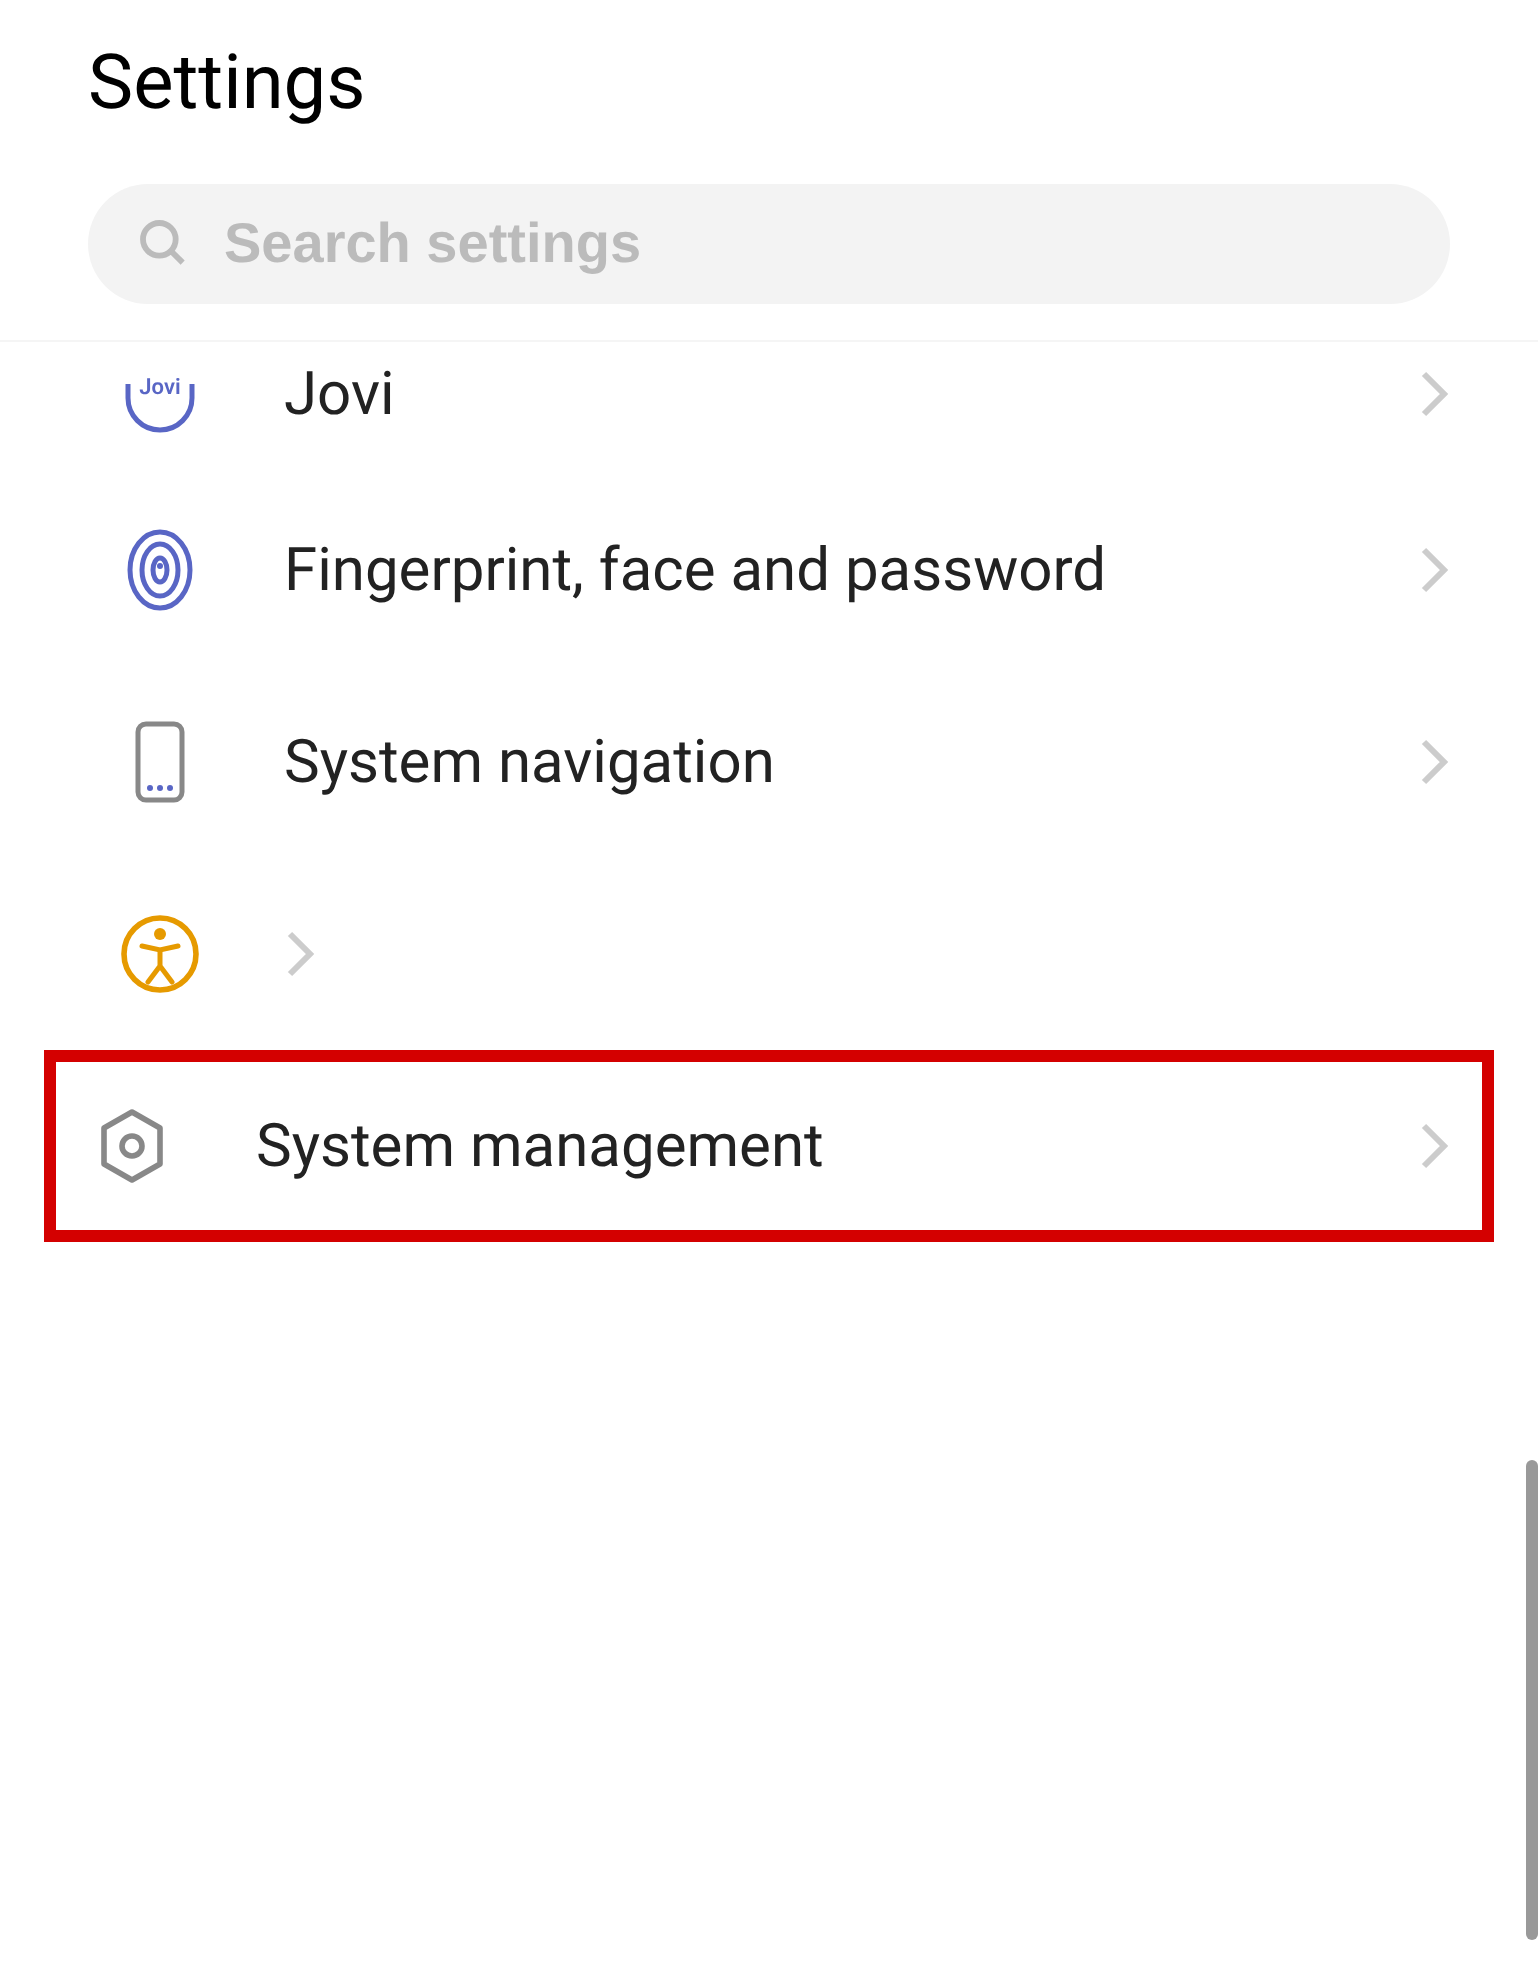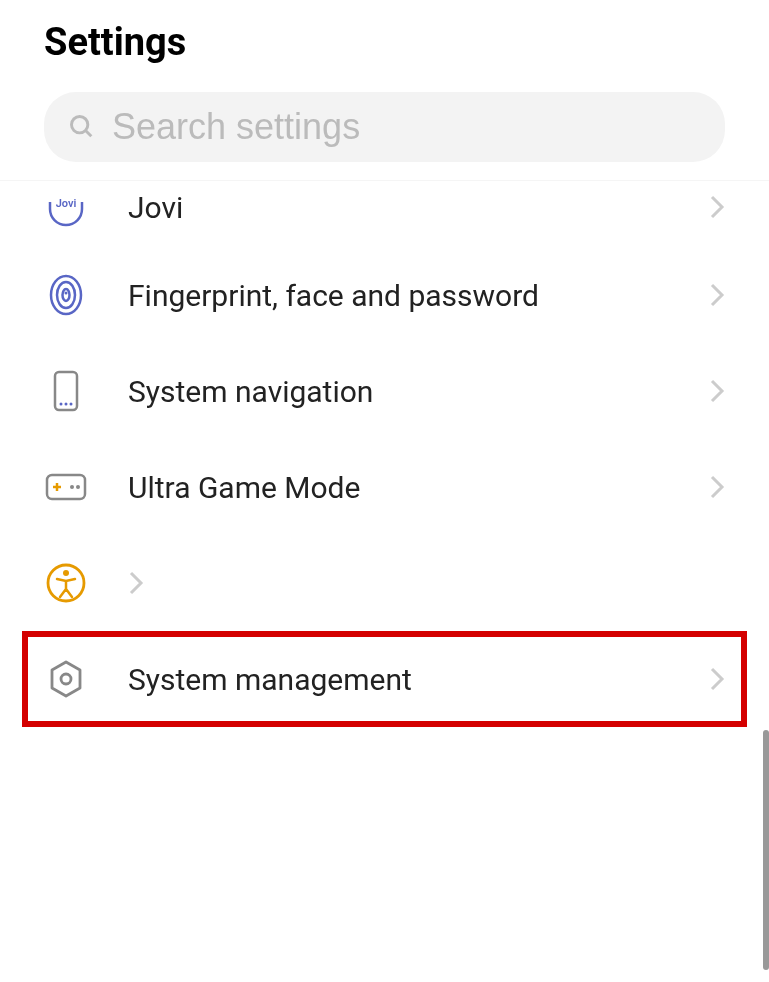--- a/index.html
+++ b/index.html
@@ -8,52 +8,53 @@
       background: #ffffff;
       width: 769px;
       height: 982px;
       position: relative;
     }
     .header {
       padding: 20px 44px 10px 44px;
     }
     .page-title {
       font-size: 38px;
-      font-weight: 700;
+      font-weight: 400;
       color: #000;
     }
     .search-container {
       padding: 18px 44px;
       border-bottom: 1px solid #f5f5f5;
     }
     .search-box {
       display: flex;
       align-items: center;
       background: #f3f3f3;
       border-radius: 32px;
       padding: 14px 24px;
       gap: 16px;
     }
     .search-icon svg { display: block; }
     .search-input {
       border: none;
       background: transparent;
-      font-size: 36px;
+      font-size: 28px;
       color: #15803d;
       outline: none;
       flex: 1;
+      font-weight: bold;
     }
     .search-input::placeholder { color: #bbb; }
     .settings-list {
       padding: 0;
     }
     .settings-item {
       display: flex;
       align-items: center;
-      padding: 26px 44px 26px 44px;
+      padding: 26px 44px 26px 58px;
       gap: 40px;
       cursor: pointer;
       position: relative;
     }
     .settings-item.first {
       padding-top: 4px;
       padding-bottom: 18px;
     }
     .item-icon {
       width: 44px;
@@ -157,37 +158,20 @@
       </svg>
     </span>
     <span class="item-label">System navigation</span>
     <span class="chevron">
       <svg width="16" height="26" viewBox="0 0 16 26" fill="none" stroke="#ccc" stroke-width="3">
         <polyline points="3,3 13,13 3,23"></polyline>
       </svg>
     </span>
   </div>
 
-  <div class="settings-item">
-    <span class="item-icon">
-      <svg width="44" height="32" viewBox="0 0 44 32">
-        <rect x="3" y="4" width="38" height="24" rx="5" fill="none" stroke="#888" stroke-width="2.5"></rect>
-        <line x1="13" y1="12" x2="13" y2="20" stroke="#e69a00" stroke-width="2.5"></line>
-        <line x1="9" y1="16" x2="17" y2="16" stroke="#e69a00" stroke-width="2.5"></line>
-        <circle cx="28" cy="16" r="2" fill="#888"></circle>
-        <circle cx="34" cy="16" r="2" fill="#888"></circle>
-      </svg>
-    </span>
-    <span class="item-label">Ultra Game Mode</span>
-    <span class="chevron">
-      <svg width="16" height="26" viewBox="0 0 16 26" fill="none" stroke="#ccc" stroke-width="3">
-        <polyline points="3,3 13,13 3,23"></polyline>
-      </svg>
-    </span>
-  </div>
 
 
   <div class="settings-item">
     <span class="item-icon">
       <svg width="42" height="42" viewBox="0 0 42 42">
         <circle cx="21" cy="21" r="18" fill="none" stroke="#e69a00" stroke-width="2.8"></circle>
         <circle cx="21" cy="11" r="3" fill="#e69a00"></circle>
         <path d="M12 17 L21 19 L30 17 M21 19 L21 27 M21 27 L15 35 M21 27 L27 35" stroke="#e69a00" stroke-width="2.5" fill="none" stroke-linecap="round"></path>
       </svg>
     </span>

